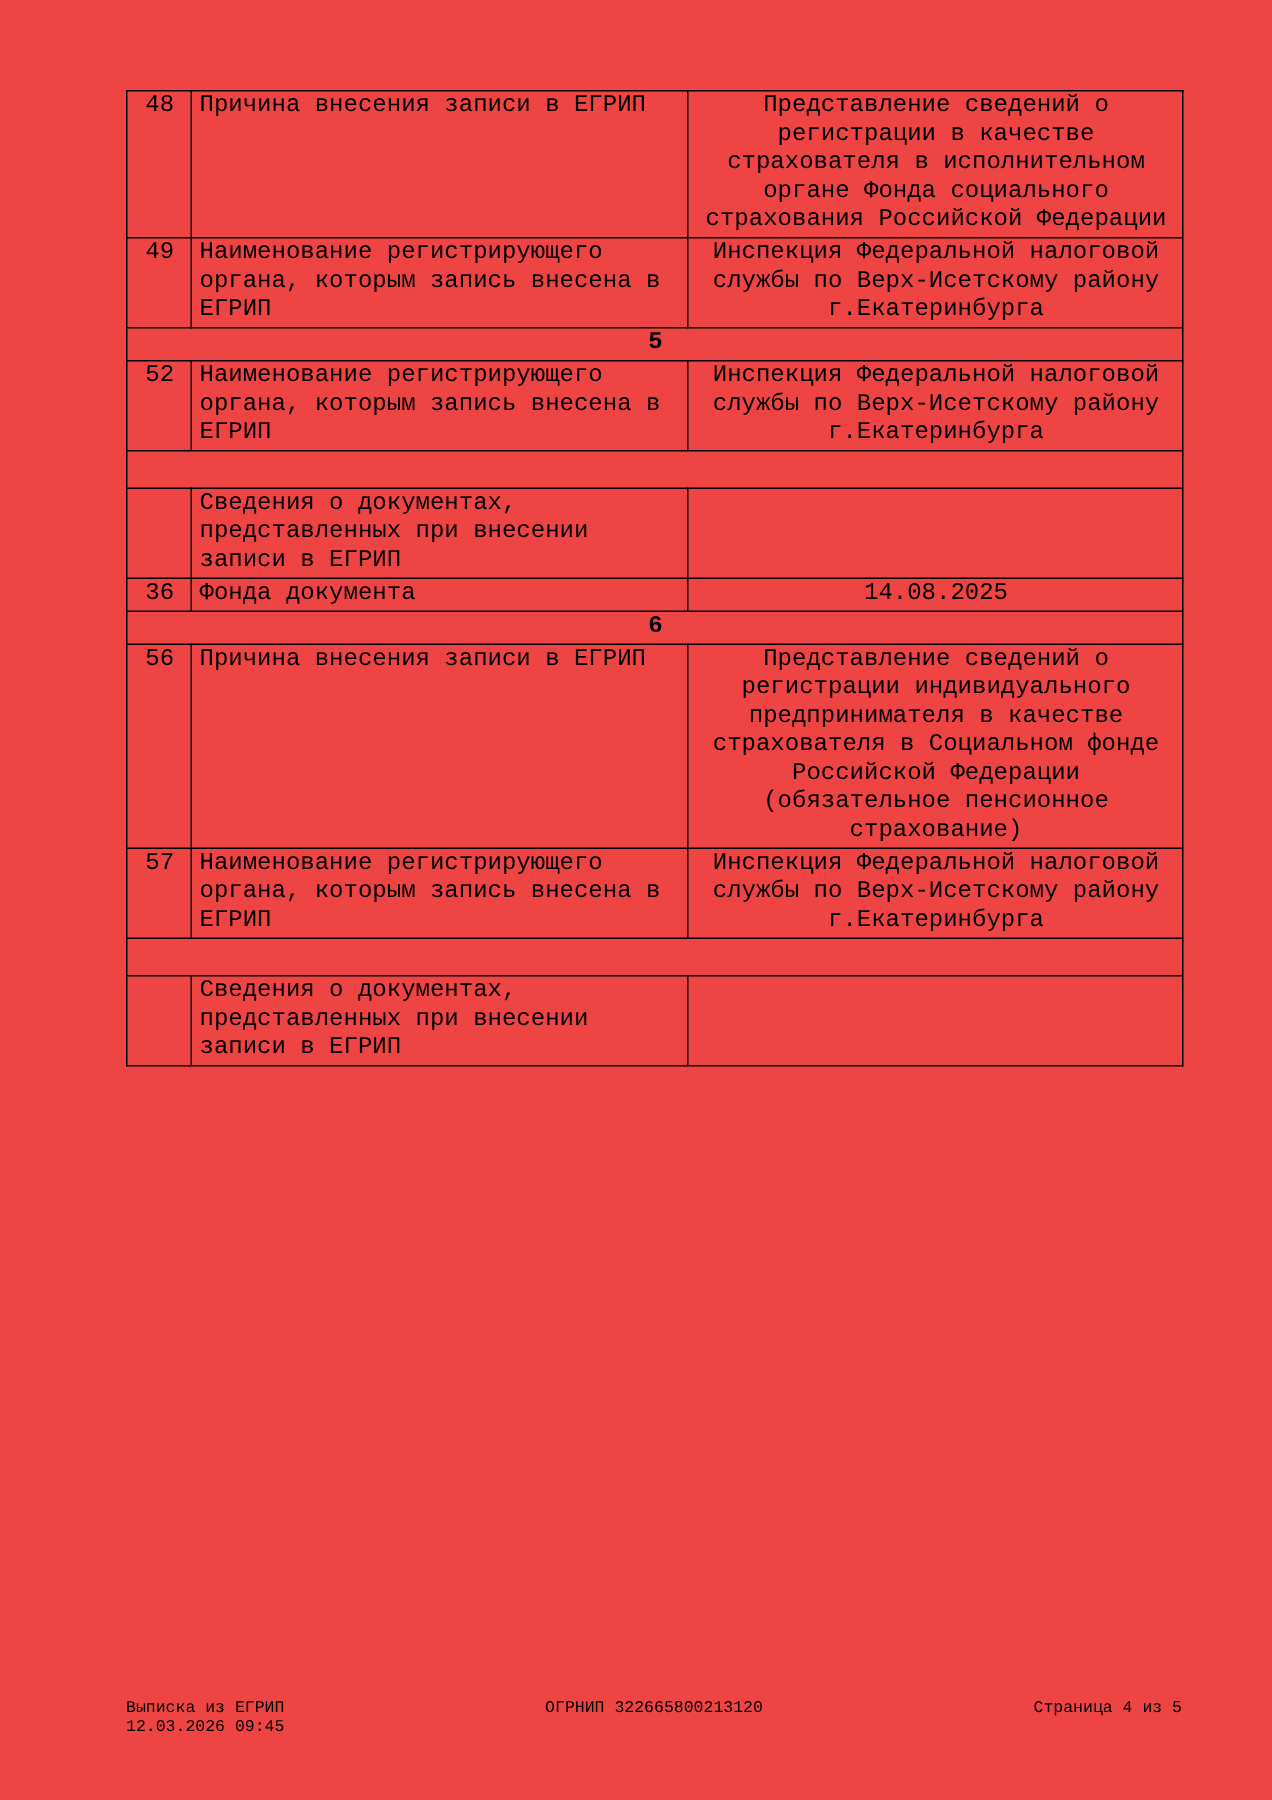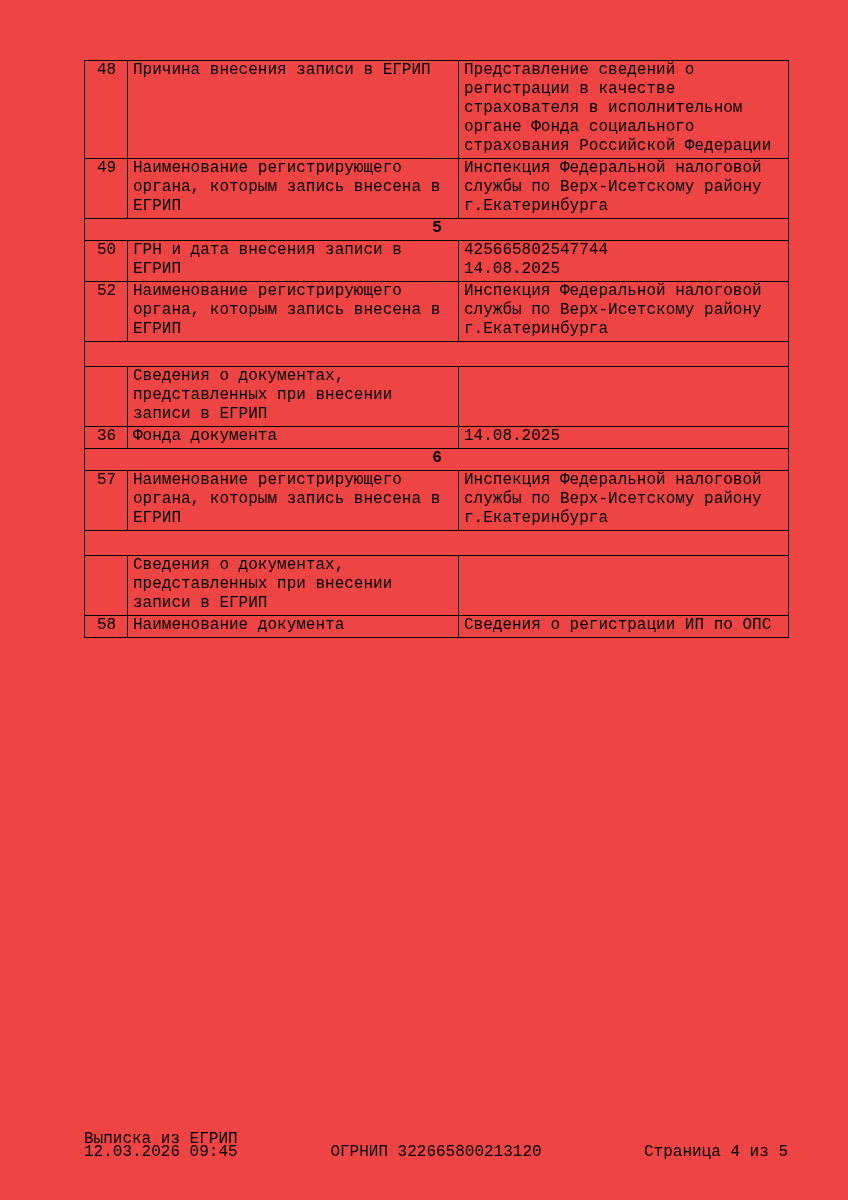--- a/index.html
+++ b/index.html
@@ -36,38 +36,39 @@
   col.col-label { width: 331px; }
   col.col-value { width: 330px; }
   td.num-cell {
     text-align: center;
     padding-left: 1px;
     padding-right: 1px;
   }
   td.label-cell { }
   td.value-cell {
     white-space: pre-line;
+    text-align: center;
   }
   td.section-cell {
     text-align: center;
     font-weight: bold;
     padding: 0 4px 1px 4px;
   }
   td.spacer-cell {
     height: 22px;
     padding: 0;
   }
   .footer {
     position: absolute;
     left: 84px;
     top: 1133px;
     width: 704px;
     display: flex;
-    align-items: flex-end;
-    font-size: 16px;
+    align-items: flex-start;
+    font-size: 11px;
     line-height: 13px;
     gap: 28px;
   }
   .footer-left {
     flex: 1;
     text-align: left;
     white-space: nowrap;
   }
   .footer-center {
     flex: 0 0 auto;
@@ -99,26 +100,20 @@
         </tr>
         <tr>
           <td class="num-cell">49</td>
           <td class="label-cell">Наименование регистрирующего органа, которым запись внесена в ЕГРИП</td>
           <td class="value-cell">Инспекция Федеральной налоговой службы по Верх-Исетскому району г.Екатеринбурга</td>
         </tr>
         <tr>
           <td colspan="3" class="section-cell">5</td>
         </tr>
         <tr>
-          <td class="num-cell">50</td>
-          <td class="label-cell">ГРН и дата внесения записи в ЕГРИП</td>
-          <td class="value-cell">425665802547744
-14.08.2025</td>
-        </tr>
-        <tr>
           <td class="num-cell">52</td>
           <td class="label-cell">Наименование регистрирующего органа, которым запись внесена в ЕГРИП</td>
           <td class="value-cell">Инспекция Федеральной налоговой службы по Верх-Исетскому району г.Екатеринбурга</td>
         </tr>
         <tr>
           <td colspan="3" class="spacer-cell"></td>
         </tr>
         <tr>
           <td class="num-cell"></td>
           <td class="label-cell">Сведения о документах, представленных при внесении записи в ЕГРИП</td>
@@ -126,36 +121,36 @@
         </tr>
         <tr>
           <td class="num-cell">36</td>
           <td class="label-cell">Фонда документа</td>
           <td class="value-cell">14.08.2025</td>
         </tr>
         <tr>
           <td colspan="3" class="section-cell">6</td>
         </tr>
         <tr>
+          <td class="num-cell">56</td>
+          <td class="label-cell">Причина внесения записи в ЕГРИП</td>
+          <td class="value-cell">Представление сведений о регистрации индивидуального предпринимателя в качестве страхователя в Социальном фонде Российской Федерации (обязательное пенсионное страхование)</td>
+        </tr>
+        <tr>
           <td class="num-cell">57</td>
           <td class="label-cell">Наименование регистрирующего органа, которым запись внесена в ЕГРИП</td>
           <td class="value-cell">Инспекция Федеральной налоговой службы по Верх-Исетскому району г.Екатеринбурга</td>
         </tr>
         <tr>
           <td colspan="3" class="spacer-cell"></td>
         </tr>
         <tr>
           <td class="num-cell"></td>
           <td class="label-cell">Сведения о документах, представленных при внесении записи в ЕГРИП</td>
           <td class="value-cell"></td>
-        </tr>
-        <tr>
-          <td class="num-cell">58</td>
-          <td class="label-cell">Наименование документа</td>
-          <td class="value-cell">Сведения о регистрации ИП по ОПС</td>
         </tr>
       </tbody>
   </table>
 
   <div class="footer">
     <div class="footer-left">
       <div>Выписка из ЕГРИП</div>
       <div>12.03.2026 09:45</div>
     </div>
     <div class="footer-center">ОГРНИП 322665800213120</div>

